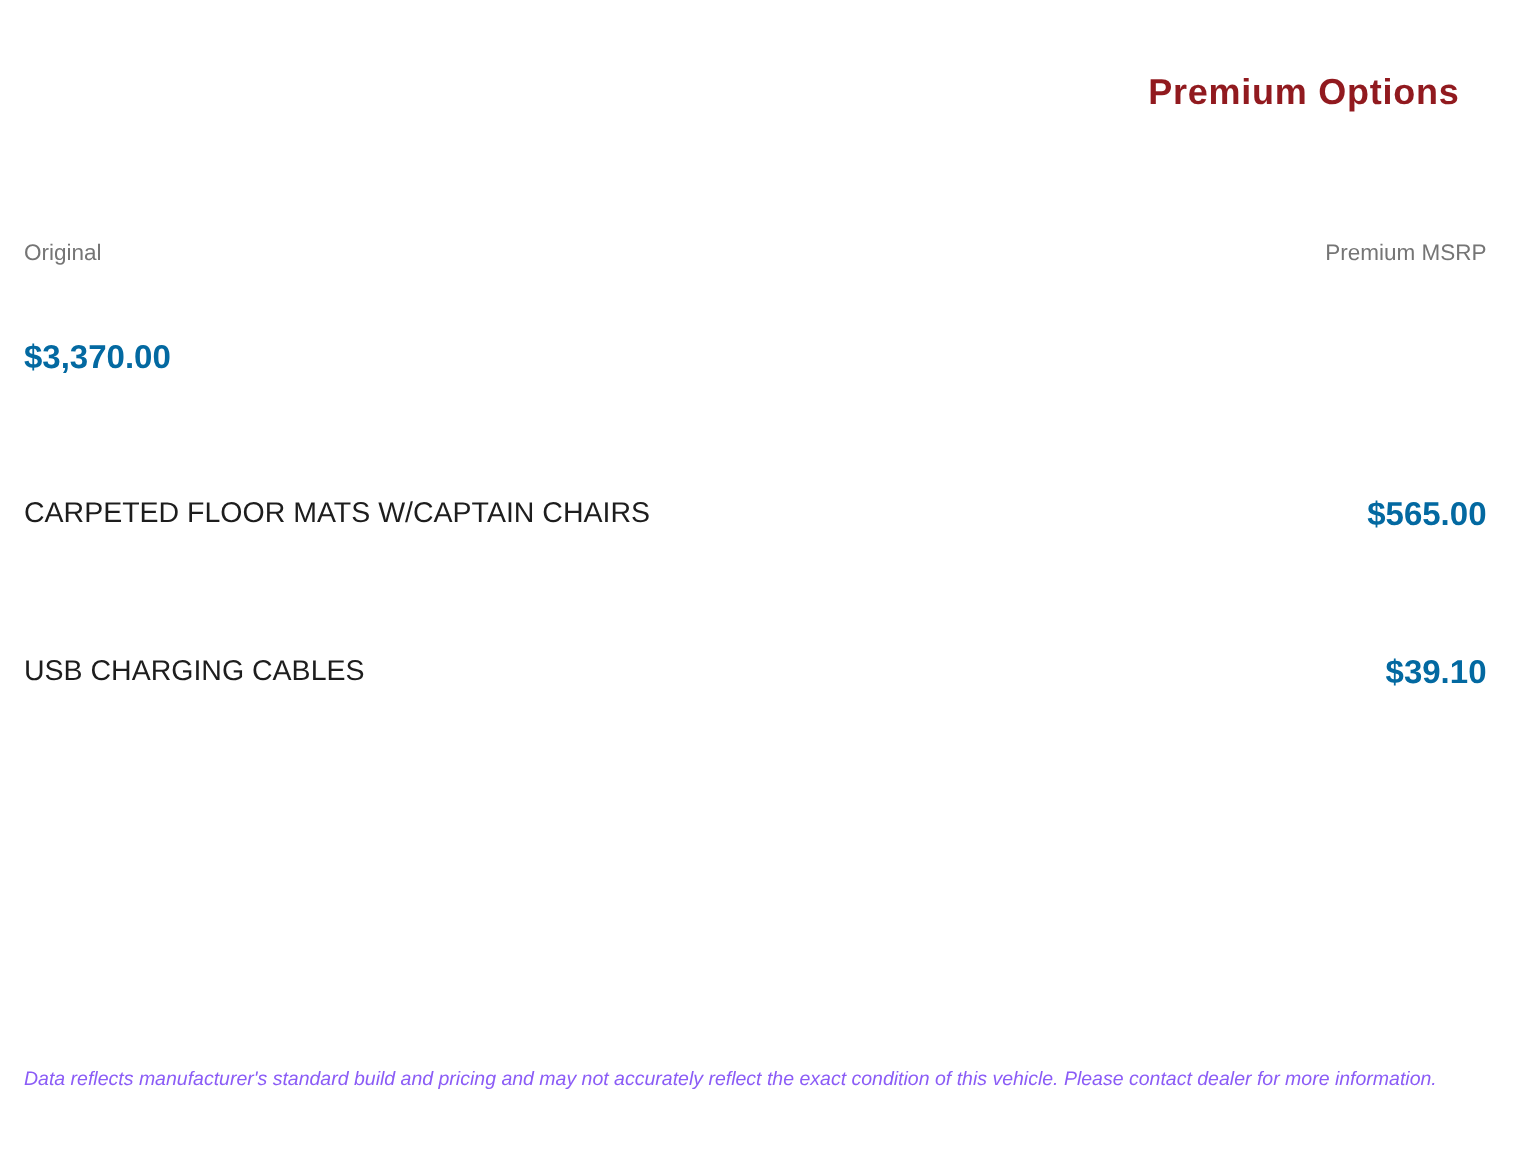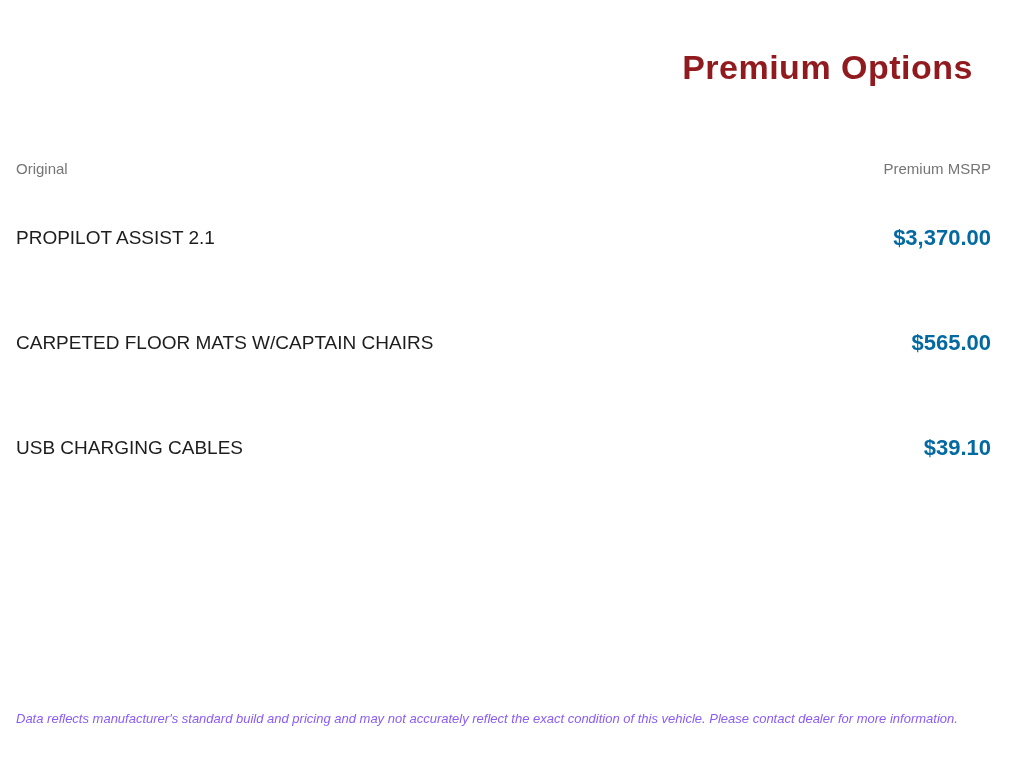--- a/index.html
+++ b/index.html
@@ -13,21 +13,21 @@
     width: 1024px;
     height: 768px;
     font-family: "Liberation Sans", sans-serif;
     position: relative;
     overflow: hidden;
   }
   .page-title {
     position: absolute;
     top: 48px;
     right: 51px;
-    font-size: 34px;
+    font-size: 24px;
     font-weight: 700;
     letter-spacing: 0.5px;
     color: var(--accent);
   }
   .options-table {
     position: absolute;
     top: 161px;
     left: 16px;
     right: 33px;
   }
@@ -74,21 +74,20 @@
 
 <div class="options-table">
 
   <div class="table-header">
     <span>Original</span>
     <span>Premium MSRP</span>
   </div>
 
   <div class="rows">
     <div class="option-row">
-      <span class="option-name">PROPILOT ASSIST 2.1</span>
       <span class="option-price">$3,370.00</span>
     </div>
     <div class="option-row">
       <span class="option-name">CARPETED FLOOR MATS W/CAPTAIN CHAIRS</span>
       <span class="option-price">$565.00</span>
     </div>
     <div class="option-row">
       <span class="option-name">USB CHARGING CABLES</span>
       <span class="option-price">$39.10</span>
     </div>

